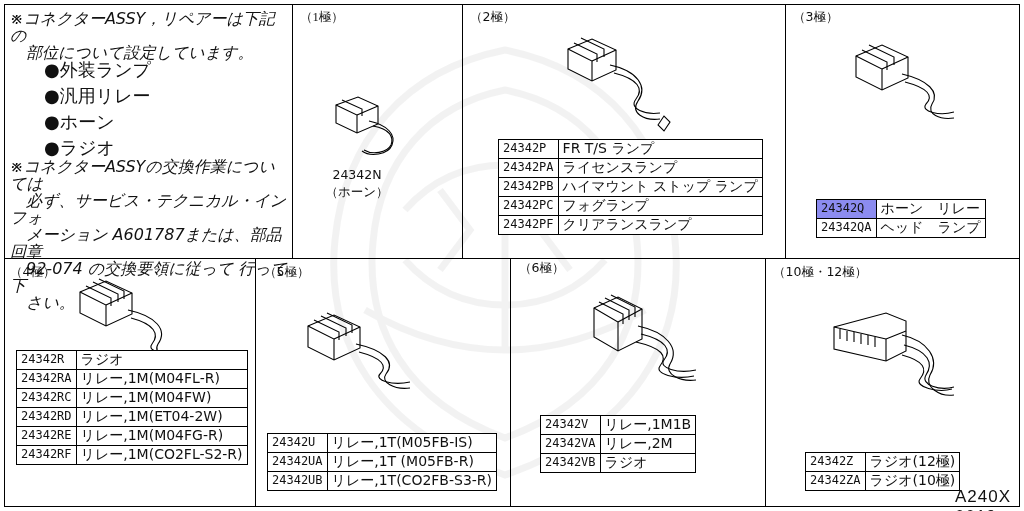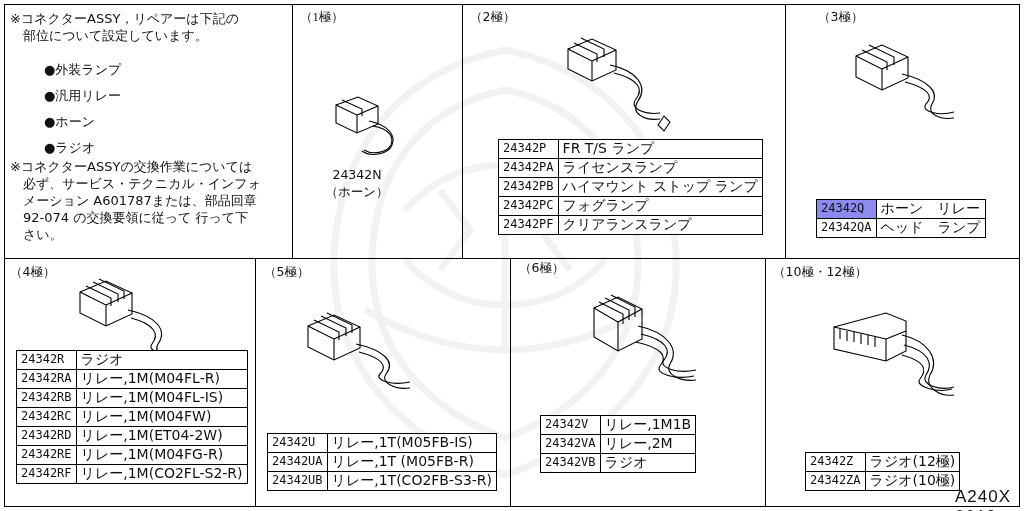--- a/index.html
+++ b/index.html
@@ -25,27 +25,28 @@
 
   .cellhdr{
     position:absolute;
     font-size:12.5px;
     letter-spacing:0px;
     white-space:nowrap;
   }
 
   .note{
     position:absolute;
-    font-size:13px;
+    font-size:16px;
     line-height:17px;
     white-space:pre-wrap;
+    font-style:italic;
   }
   .bullets{
     position:absolute;
-    font-size:13px;
+    font-size:18px;
     line-height:26px;
   }
   .bullets div{white-space:nowrap;}
 
   table.parts{
     position:absolute;
     border-collapse:collapse;
     font-size:12px;
     background:#fff;
   }
@@ -181,21 +182,21 @@
           <td class="code">24342PC</td>
           <td class="desc">フォグランプ</td>
         </tr>
         <tr>
           <td class="code">24342PF</td>
           <td class="desc">クリアランスランプ</td>
         </tr>
       </tbody>
   </table>
 
-  <div class="cellhdr" style="left:818px;top:9px;text-align:center;">（3極）</div>
+  <div class="cellhdr" style="left:793px;top:9px;text-align:center;">（3極）</div>
 
   <div class="conn" style="left:848px;top:40px;">
     <svg width="150" height="100" viewBox="0 0 150 100">
       <g fill="none" stroke="#000" stroke-width="1.1">
         <path d="M8 16 l26 -11 l26 12 l0 21 l-26 12 l-26 -13 Z"></path>
         <path d="M8 16 l26 13 l0 21"></path>
         <path d="M34 29 l26 -12"></path>
         <path d="M14 10 l25 12 l0 8"></path>
         <path d="M21 5 l25 12 l0 8"></path>
         <path d="M54 34 C80 40 92 52 84 64 C78 74 92 80 106 78"></path>
@@ -236,24 +237,20 @@
 
   <table class="parts" style="left:16px;top:350px;">
     <tbody>
         <tr>
           <td class="code">24342R</td>
           <td class="desc">ラジオ</td>
         </tr>
         <tr>
           <td class="code">24342RA</td>
           <td class="desc">リレー,1M(M04FL-R)</td>
-        </tr>
-        <tr>
-          <td class="code">24342RB</td>
-          <td class="desc">リレー,1M(M04FL-IS)</td>
         </tr>
         <tr>
           <td class="code">24342RC</td>
           <td class="desc">リレー,1M(M04FW)</td>
         </tr>
         <tr>
           <td class="code">24342RD</td>
           <td class="desc">リレー,1M(ET04-2W)</td>
         </tr>
         <tr>

